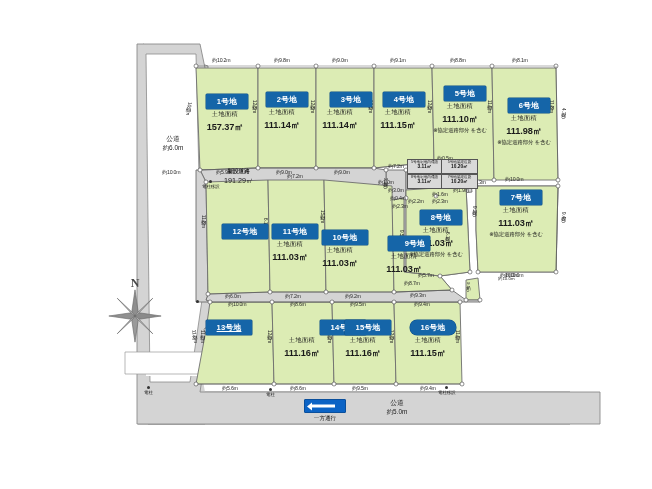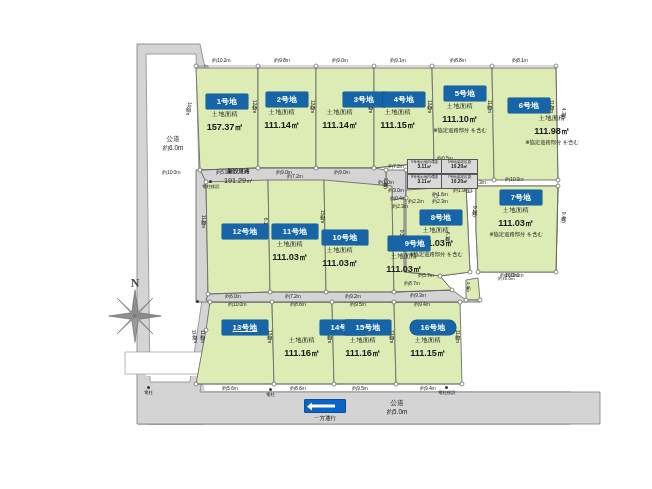--- a/index.html
+++ b/index.html
@@ -314,42 +314,42 @@
     <span class="t1">土地面積</span>
     <span class="t2">157.37㎡</span>
   </div>
 
   <div class="badge" style="left:266px;top:92px;width:32px;">2号地</div>
   <div class="area-txt" style="left:255px;top:108px;width:54px;">
     <span class="t1">土地面積</span>
     <span class="t2">111.14㎡</span>
   </div>
 
-  <div class="badge" style="left:343px;top:92px;width:32px;">3号地</div>
+  <div class="badge" style="left:330px;top:92px;width:32px;">3号地</div>
   <div class="area-txt" style="left:313px;top:108px;width:54px;">
     <span class="t1">土地面積</span>
     <span class="t2">111.14㎡</span>
   </div>
 
   <div class="badge" style="left:383px;top:92px;width:32px;">4号地</div>
   <div class="area-txt" style="left:371px;top:108px;width:54px;">
     <span class="t1">土地面積</span>
     <span class="t2">111.15㎡</span>
   </div>
 
   <div class="badge" style="left:444px;top:86px;width:32px;">5号地</div>
   <div class="area-txt" style="left:432px;top:102px;width:56px;">
     <span class="t1">土地面積</span>
     <span class="t2">111.10㎡</span>
     <span class="note">※協定道路部分
 を含む</span>
   </div>
 
   <div class="badge" style="left:508px;top:98px;width:32px;">6号地</div>
-  <div class="area-txt" style="left:524px;top:114px;width:56px;">
+  <div class="area-txt" style="left:496px;top:114px;width:56px;">
     <span class="t1">土地面積</span>
     <span class="t2">111.98㎡</span>
     <span class="note">※協定道路部分
 を含む</span>
   </div>
 
   <div class="badge" style="left:500px;top:190px;width:32px;">7号地</div>
   <div class="area-txt" style="left:488px;top:206px;width:56px;">
     <span class="t1">土地面積</span>
     <span class="t2">111.03㎡</span>
@@ -378,21 +378,21 @@
   </div>
 
   <div class="badge" style="left:272px;top:224px;width:36px;">11号地</div>
   <div class="area-txt" style="left:262px;top:240px;width:56px;">
     <span class="t1">土地面積</span>
     <span class="t2">111.03㎡</span>
   </div>
 
   <div class="badge" style="left:222px;top:224px;width:36px;">12号地</div>
 
-  <div class="badge" style="left:222px;top:320px;width:36px;text-decoration:underline;">13号地</div>
+  <div class="badge" style="left:206px;top:320px;width:36px;text-decoration:underline;">13号地</div>
 
   <div class="badge" style="left:284px;top:320px;width:36px;margin-left:36px;">14号地</div>
   <div class="area-txt" style="left:274px;top:336px;width:56px;">
     <span class="t1">土地面積</span>
     <span class="t2">111.16㎡</span>
   </div>
 
   <div class="badge" style="left:345px;top:320px;width:36px;">15号地</div>
   <div class="area-txt" style="left:335px;top:336px;width:56px;">
     <span class="t1">土地面積</span>

